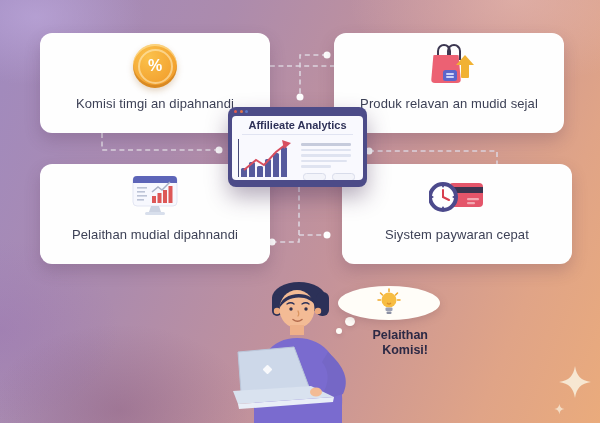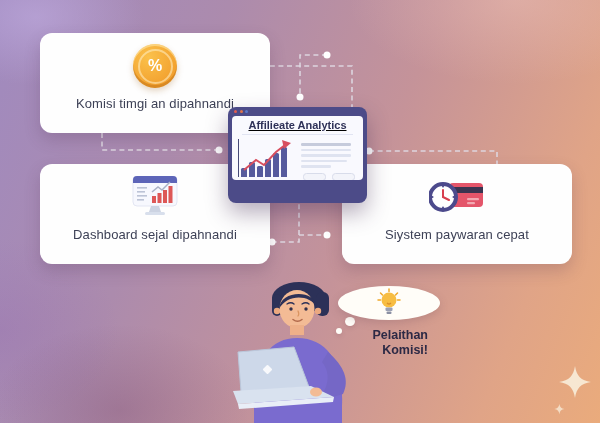--- a/index.html
+++ b/index.html
@@ -38,22 +38,22 @@
   .bag-h.l{left:14px;top:2px}.bag-h.r{left:24px;top:2px}
   .bag-body{position:absolute;left:8px;top:13px;width:30px;height:28px;background:#ec6173;
         clip-path:polygon(8% 0,92% 0,100% 100%,0 100%);border-radius:4px}
   .bag-arrow-head{position:absolute;left:33px;top:13px;width:0;height:0;
         border-left:9px solid transparent;border-right:9px solid transparent;border-bottom:10px solid #f1b233}
   .bag-arrow-stem{position:absolute;left:38px;top:22px;width:8px;height:14px;background:#f1b233;border-radius:1px}
   .bag-tag{position:absolute;left:20px;top:28px;width:14px;height:11px;background:#5b66cb;border-radius:2.5px;
         display:flex;flex-direction:column;justify-content:center;align-items:center;gap:1.5px}
   .bag-tag i{display:block;width:8px;height:1.5px;background:#cfd4f7;border-radius:1px}
   
-  .awindow{position:absolute;left:228px;top:107px;width:139px;height:96px;background:#4c4b88;
-        border-radius:8px;box-shadow:0 10px 22px rgba(66,42,82,.38);text-decoration:underline;}
+  .awindow{position:absolute;left:228px;top:107px;width:139px;height:80px;background:#4c4b88;
+        border-radius:8px;box-shadow:0 10px 22px rgba(66,42,82,.38);}
   .titlebar{height:9px;display:flex;align-items:center;gap:2.5px;padding-left:6px}
   .tl-dot{width:3px;height:3px;border-radius:50%;display:block}
   .win-inner{margin:0 4px;height:64px;background:#f9f9fe;border-radius:4px;overflow:hidden}
   .win-title{font-size:11px;font-weight:700;color:#2e3158;text-align:center;padding-top:3px}
   .win-divider{height:1px;background:#e1e4f2;margin:3px 10px 0 10px}
   .win-content{display:flex;padding:4px 6px 0 6px;gap:5px}
   .mini-chart{position:relative;width:56px;height:38px;border-left:1.5px solid #474a78;padding-left:2px}
   .bars{display:flex;align-items:flex-end;gap:2.5px;height:34px;margin-top:4px}
   .bar{width:5.5px;border-radius:1.5px 1.5px 0 0}
   .trend{position:absolute;left:2px;top:0;pointer-events:none}
@@ -97,40 +97,56 @@
 
   <div class="card card1">
     <div class="card-icon">
       <div class="coin">
           <div class="coin-inner">%</div>
         </div>
     </div>
     <div class="card-label">Komisi timgi an dipahnandi</div>
   </div>
 
+  <div class="card card2">
+    <div class="card-icon">
+      <div class="bagwrap">
+        <span class="bag-h l"></span>
+        <span class="bag-h r"></span>
+        <span class="bag-body"></span>
+        <span class="bag-arrow-head"></span>
+        <span class="bag-arrow-stem"></span>
+        <span class="bag-tag">
+            <i></i>
+            <i></i>
+          </span>
+      </div>
+    </div>
+    <div class="card-label">Produk relavan an mudid sejal</div>
+  </div>
 
   <div class="card card3">
     <div class="card-icon">
       <svg width="48" height="42" viewBox="0 0 48 42">
         <rect x="2" y="0" width="44" height="30" rx="4" fill="#f7f8fe" stroke="#e3e6f3"></rect>
         <path d="M2,4 a4,4 0 0 1 4,-4 h36 a4,4 0 0 1 4,4 v3 h-44 z" fill="#5d65b8"></path>
         <rect x="6" y="11" width="10" height="1.6" fill="#bcc3d6"></rect>
         <rect x="6" y="15" width="8" height="1.6" fill="#bcc3d6"></rect>
         <rect x="6" y="19" width="10" height="1.6" fill="#bcc3d6"></rect>
         <rect x="6" y="23" width="7" height="1.6" fill="#bcc3d6"></rect>
         <rect x="21" y="20" width="4" height="7" fill="#dd5757"></rect>
         <rect x="26.5" y="17" width="4" height="10" fill="#dd5757"></rect>
         <rect x="32" y="14" width="4" height="13" fill="#dd5757"></rect>
         <rect x="37.5" y="10" width="4" height="17" fill="#dd5757"></rect>
         <polyline points="21,16 27,11 31,14 39,6" fill="none" stroke="#aab1c6" stroke-width="1.5"></polyline>
         <path d="M20,30 h8 l2,6 h-12 z" fill="#ccd3e2"></path>
         <rect x="14" y="36" width="20" height="3" rx="1.5" fill="#d8dfec"></rect>
       </svg>
     </div>
-    <div class="card-label">Dashboard sejal dipahnandi</div>
+    <div class="card-label">Pelaithan mudial dipahnandi</div>
   </div>
 
   <div class="card card4">
     <div class="card-icon">
       <svg width="56" height="40" viewBox="0 0 56 40">
         <g>
           <rect x="20" y="6" width="34" height="24" rx="4" fill="#e4556a"></rect>
           <rect x="20" y="10" width="34" height="6" fill="#3a3450"></rect>
           <rect x="38" y="21" width="12" height="2.2" rx="1" fill="#f2a9b2"></rect>
           <rect x="38" y="25" width="8" height="2.2" rx="1" fill="#f2a9b2"></rect>

